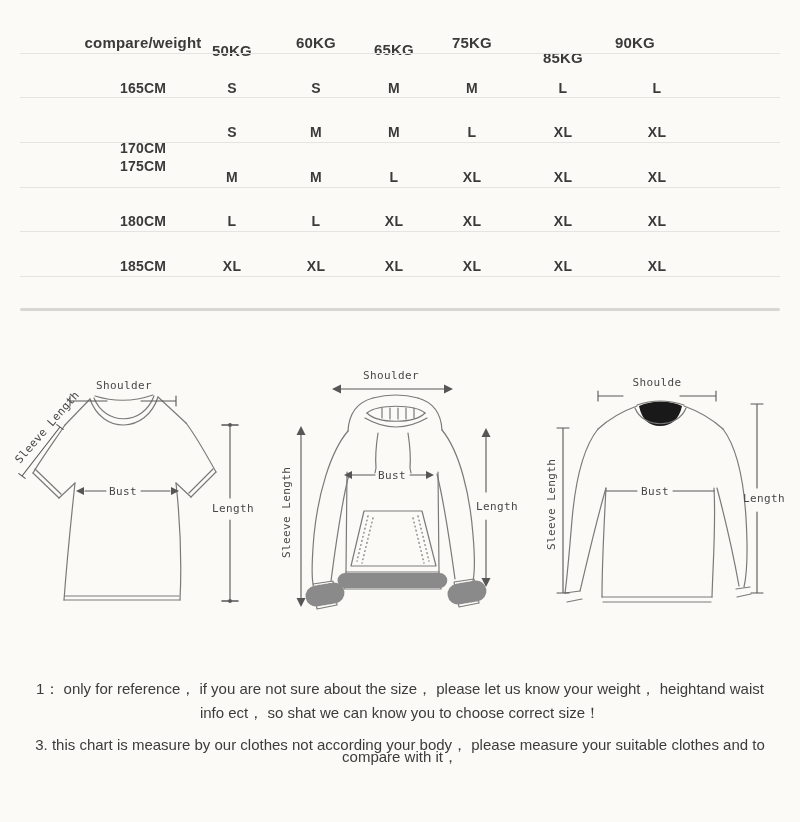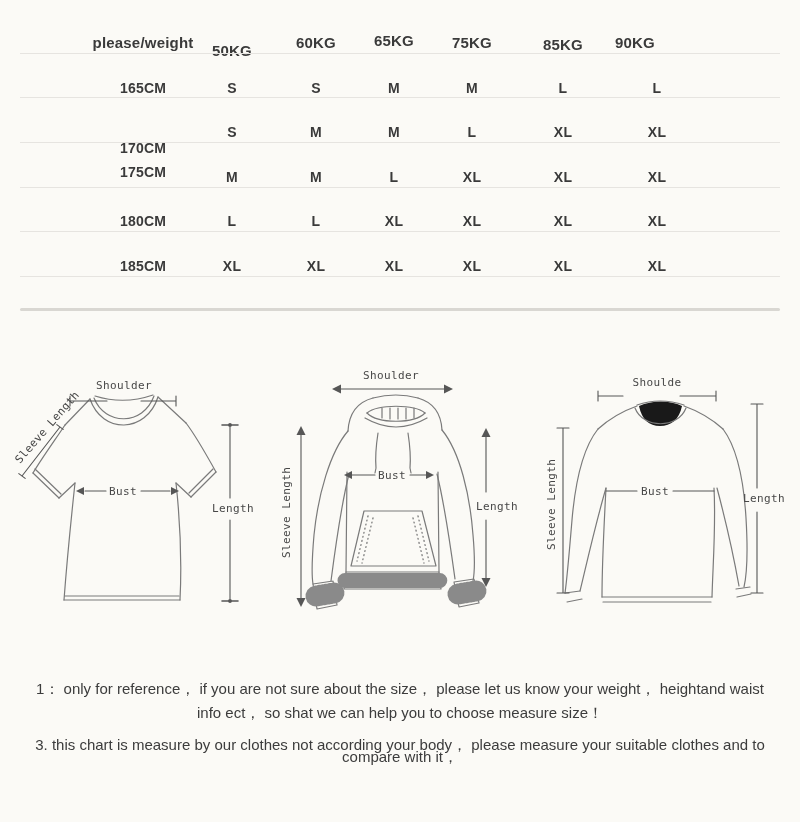--- a/index.html
+++ b/index.html
@@ -52,45 +52,45 @@
     white-space:nowrap;
   }
 </style>
 </head>
 <body>
 
 <div class="page">
 
   <div>
 
-    <span class="cell hcell" style="left:143px;top:42px">please/weight</span>
+    <span class="cell hcell" style="left:143px;top:42px">compare/weight</span>
     <span class="cell hcell" style="left:232px;top:50px">50KG</span>
     <span class="cell hcell" style="left:316px;top:42px">60KG</span>
-    <span class="cell hcell" style="left:394px;top:40px">65KG</span>
+    <span class="cell hcell" style="left:394px;top:49px">65KG</span>
     <span class="cell hcell" style="left:472px;top:42px">75KG</span>
-    <span class="cell hcell" style="left:563px;top:44px">85KG</span>
+    <span class="cell hcell" style="left:563px;top:57px">85KG</span>
     <span class="cell hcell" style="left:635px;top:42px">90KG</span>
 
     <span class="cell" style="left:143px;top:88px">165CM</span>
     <span class="cell" style="left:232px;top:88px">S</span>
     <span class="cell" style="left:316px;top:88px">S</span>
     <span class="cell" style="left:394px;top:88px">M</span>
     <span class="cell" style="left:472px;top:88px">M</span>
     <span class="cell" style="left:563px;top:88px">L</span>
     <span class="cell" style="left:657px;top:88px">L</span>
 
     <span class="cell" style="left:143px;top:148px">170CM</span>
     <span class="cell" style="left:232px;top:132px">S</span>
     <span class="cell" style="left:316px;top:132px">M</span>
     <span class="cell" style="left:394px;top:132px">M</span>
     <span class="cell" style="left:472px;top:132px">L</span>
     <span class="cell" style="left:563px;top:132px">XL</span>
     <span class="cell" style="left:657px;top:132px">XL</span>
 
-    <span class="cell" style="left:143px;top:172px">175CM</span>
+    <span class="cell" style="left:143px;top:166px">175CM</span>
     <span class="cell" style="left:232px;top:177px">M</span>
     <span class="cell" style="left:316px;top:177px">M</span>
     <span class="cell" style="left:394px;top:177px">L</span>
     <span class="cell" style="left:472px;top:177px">XL</span>
     <span class="cell" style="left:563px;top:177px">XL</span>
     <span class="cell" style="left:657px;top:177px">XL</span>
 
     <span class="cell" style="left:143px;top:221px">180CM</span>
     <span class="cell" style="left:232px;top:221px">L</span>
     <span class="cell" style="left:316px;top:221px">L</span>
@@ -222,18 +222,18 @@
       <path class="dim" d="M53,68 L53,233 M47,68 L59,68 M47,233 L59,233"></path>
       <path class="dim" d="M96,131 L127,131 M163,131 L204,131"></path>
       <text class="dlabel" x="145" y="135" text-anchor="middle">Bust</text>
       <path class="dim" d="M247,44 L247,128 M247,152 L247,233 M241,44 L253,44 M241,233 L253,233"></path>
       <text class="dlabel" x="254" y="142" text-anchor="middle">Length</text>
     </g>
   </svg>
 
   <div>
     <div class="note-line" style="top:680px">1：  only for reference， if you are not sure about the size， please let us know your weight， heightand waist</div>
-    <div class="note-line" style="top:704px">info ect， so shat we can help you to choose measure size！</div>
+    <div class="note-line" style="top:704px">info ect， so shat we can know you to choose correct size！</div>
     <div class="note-line" style="top:736px">3. this chart is measure by our clothes not according your body， please measure your suitable clothes and to</div>
     <div class="note-line" style="top:748px">compare with it，</div>
   </div>
 
 </div>
 
 </body></html>

